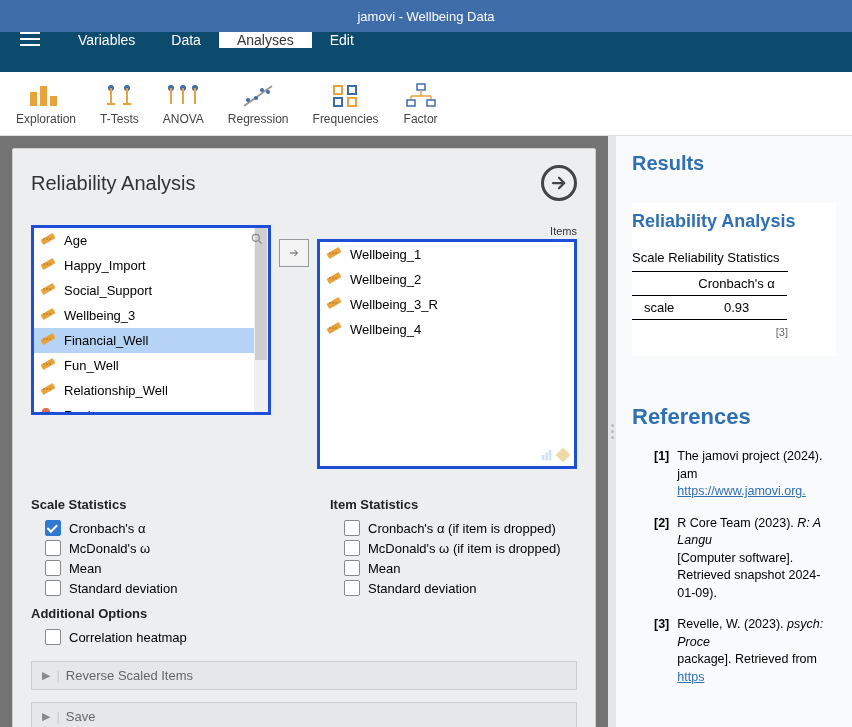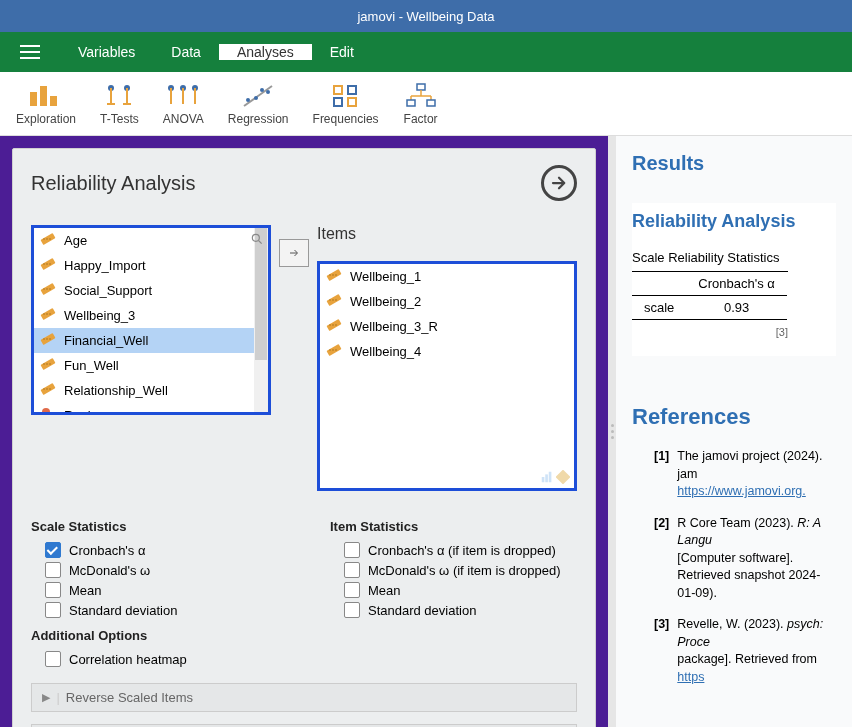--- a/index.html
+++ b/index.html
@@ -1,46 +1,46 @@
 <!DOCTYPE html>
 <html><head>
 <meta charset="utf-8">
 <style>
 * { box-sizing: border-box; margin: 0; padding: 0; }
 body { font-family: -apple-system, "Segoe UI", Arial, sans-serif; font-size: 13px; background: #fff; overflow: hidden; width: 852px; height: 727px; }
 .titlebar { background: #3e6da9; color: #fff; height: 32px; display: flex; align-items: center; justify-content: center; font-size: 13px; }
-.menubar { background: #15803d; color: #fff; height: 40px; display: flex; align-items: center; }
+.menubar { background: #0c4a6e; color: #fff; height: 40px; display: flex; align-items: flex-start; }
 .hamburger { width: 60px; display: flex; align-items: center; justify-content: center; cursor: pointer; }
 .hamburger-lines { width: 20px; height: 14px; display: flex; flex-direction: column; justify-content: space-between; }
 .hamburger-lines span { display: block; height: 2px; background: #fff; }
 .menu-item { padding: 0 18px; display: flex; align-items: center; cursor: pointer; font-size: 14px; }
 .menu-item.active { background: #fff; color: #333; }
 .ribbon { background: #fff; border-bottom: 1px solid #ddd; height: 64px; display: flex; align-items: center; padding: 0 4px; }
 .ribbon-btn { display: flex; flex-direction: column; align-items: center; padding: 4px 12px; cursor: pointer; }
 .ribbon-icon { width: 36px; height: 28px; display: flex; align-items: center; justify-content: center; margin-bottom: 2px; }
 .ribbon-label { font-size: 12px; color: #444; }
-.content { display: flex; height: calc(727px - 136px); background: #4c1d95; }
+.content { display: flex; height: calc(727px - 136px); background: #737373; }
 .left-panel { flex: 0 0 608px; padding: 12px; overflow-y: auto; }
 .gutter { flex: 0 0 8px; background: #e6e6e6; display:flex; flex-direction:column; justify-content:center; align-items:center; gap:3px; }
 .gutter .dot { width:3px; height:3px; border-radius:50%; background:#bbb; }
 .right-panel { flex: 1; background: #f9fafb; padding: 16px; overflow-y: auto; }
 .analysis-card { background: #eceeef; border: 1px solid #d0d0d0; border-radius: 2px; padding: 16px 18px; }
 .analysis-header { display: flex; align-items: center; justify-content: space-between; margin-bottom: 24px; }
 .analysis-title { font-size: 20px; color: #333; font-weight: 400; }
 .run-btn { width: 36px; height: 36px; border: 3px solid #444; border-radius: 50%; display: flex; align-items: center; justify-content: center; cursor: pointer; }
 .run-btn svg { width: 18px; height: 18px; }
 .var-row { display: flex; gap: 8px; margin-bottom: 18px; align-items:flex-start; }
 .var-col-left { flex: 0 0 240px; display:flex; flex-direction:column; }
 .var-col-right { flex: 1; display:flex; flex-direction:column; }
 .var-list { border: 3px solid #1d4ed8; background: #fff; height: 190px; overflow-y: auto; position: relative; }
 .var-list.right { height: 230px; }
 .var-item { display: flex; align-items: center; padding: 3px 6px; cursor: pointer; gap: 6px; border-bottom: 0; }
 .var-item.selected { background: #b4d3f5; }
 .var-icon { flex:0 0 18px; }
-.items-label { font-size: 16px; color: #333; margin-bottom: 18px; }
+.items-label { font-size: 11px; color: #333; margin-bottom: 2px; text-align: right; }
 .xfer-btns { display:flex; flex-direction:column; gap:6px; margin-top: 14px; }
 .xfer-btn { width: 30px; height: 28px; border: 1px solid #999; background: #f3f3f3; display:flex; align-items:center; justify-content:center; cursor:pointer; }
 .search-icon { position:absolute; right: 4px; top: 4px; color:#888; }
 .scrollbar { position:absolute; top:0; right:0; width:14px; height:100%; background:#f0f0f0; }
 .scrollbar-thumb { position:absolute; top:0; right:1px; width:12px; height:72%; background:#cfcfcf; }
 .section-title { font-size: 13px; font-weight: 600; color: #222; margin: 10px 0 8px; }
 .check-row { display:flex; align-items:center; gap:8px; margin: 4px 0 4px 14px; }
 .check-box { width:16px; height:16px; border:1px solid #888; background:#fff; display:inline-flex; align-items:center; justify-content:center; border-radius:2px; }
 .check-box.checked { background:#2f79d0; border-color:#2f79d0; }
 .check-box.checked::after { content:""; width:8px; height:4px; border-left:2px solid #fff; border-bottom:2px solid #fff; transform: rotate(-45deg) translate(0,-1px); }

